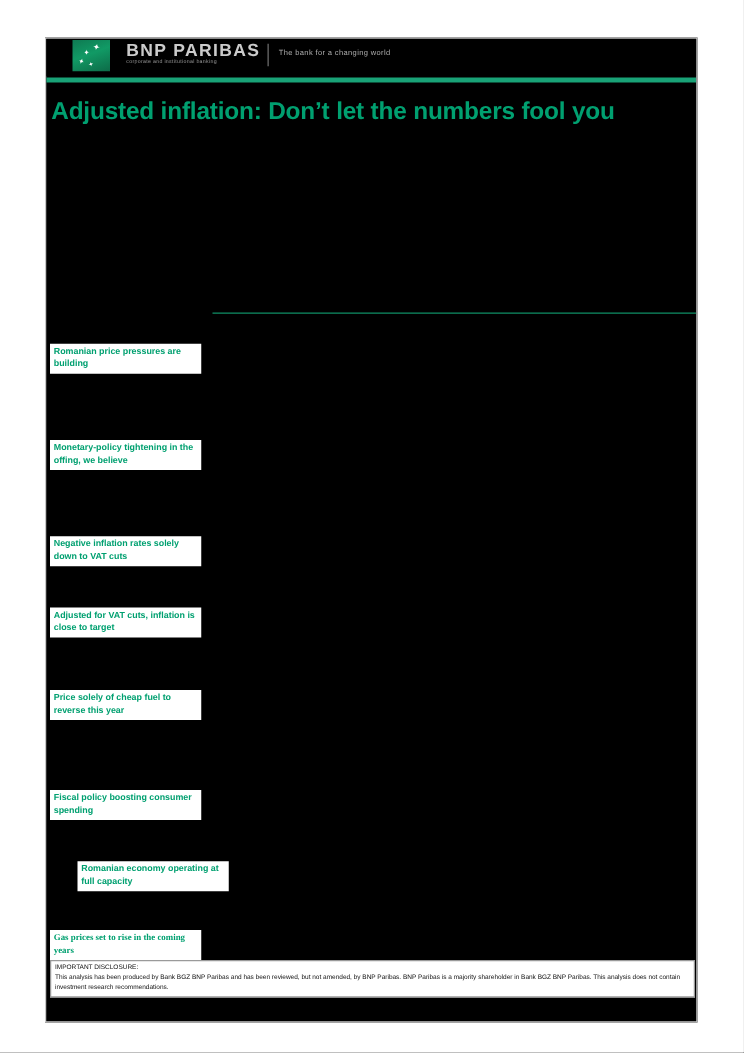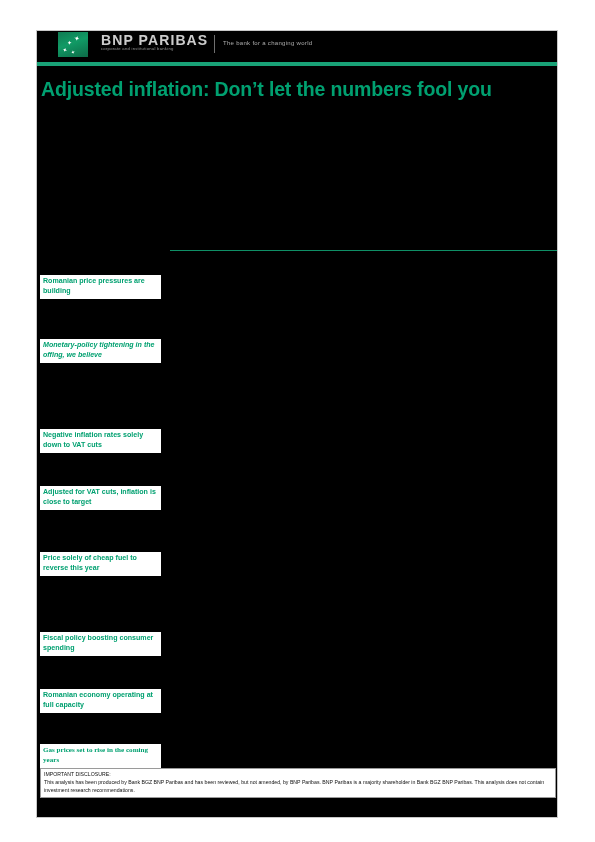--- a/index.html
+++ b/index.html
@@ -174,31 +174,31 @@
   </div>
 
   <div id="masthead-rule"></div>
 
   <div id="doc-title">Adjusted inflation: Don’t let the numbers fool you</div>
 
   <div id="hero-rule"></div>
 
   <div class="side-head" style="top:244px;">Romanian price pressures are building</div>
 
-  <div class="side-head" style="top:308px;font-style:italic;">Monetary-policy tightening in the offing, we believe</div>
+  <div class="side-head" style="top:321px;">Monetary-policy tightening in the offing, we believe</div>
 
   <div class="side-head" style="top:398px;">Negative inflation rates solely down to VAT cuts</div>
 
   <div class="side-head" style="top:455px;">Adjusted for VAT cuts, inflation is close to target</div>
 
   <div class="side-head" style="top:521px;">Price solely of cheap fuel to reverse this year</div>
 
   <div class="side-head" style="top:601px;">Fiscal policy boosting consumer spending</div>
 
-  <div class="side-head" style="top:658px;">Romanian economy operating at full capacity</div>
+  <div class="side-head" style="top:658px;margin-left:22px;">Romanian economy operating at full capacity</div>
 
   <div class="side-head" style="top:713px;font-family:Liberation Serif, serif;">Gas prices set to rise in the coming years</div>
 
   <div id="disclosure">
     <div id="disclosure-title">IMPORTANT DISCLOSURE:</div>
     <div id="disclosure-body">This analysis has been produced by Bank BGZ BNP Paribas and has been reviewed, but not amended, by BNP Paribas. BNP Paribas is a majority shareholder in Bank BGZ BNP Paribas. This analysis does not contain investment research recommendations.</div>
   </div>
 
 </div>
 

